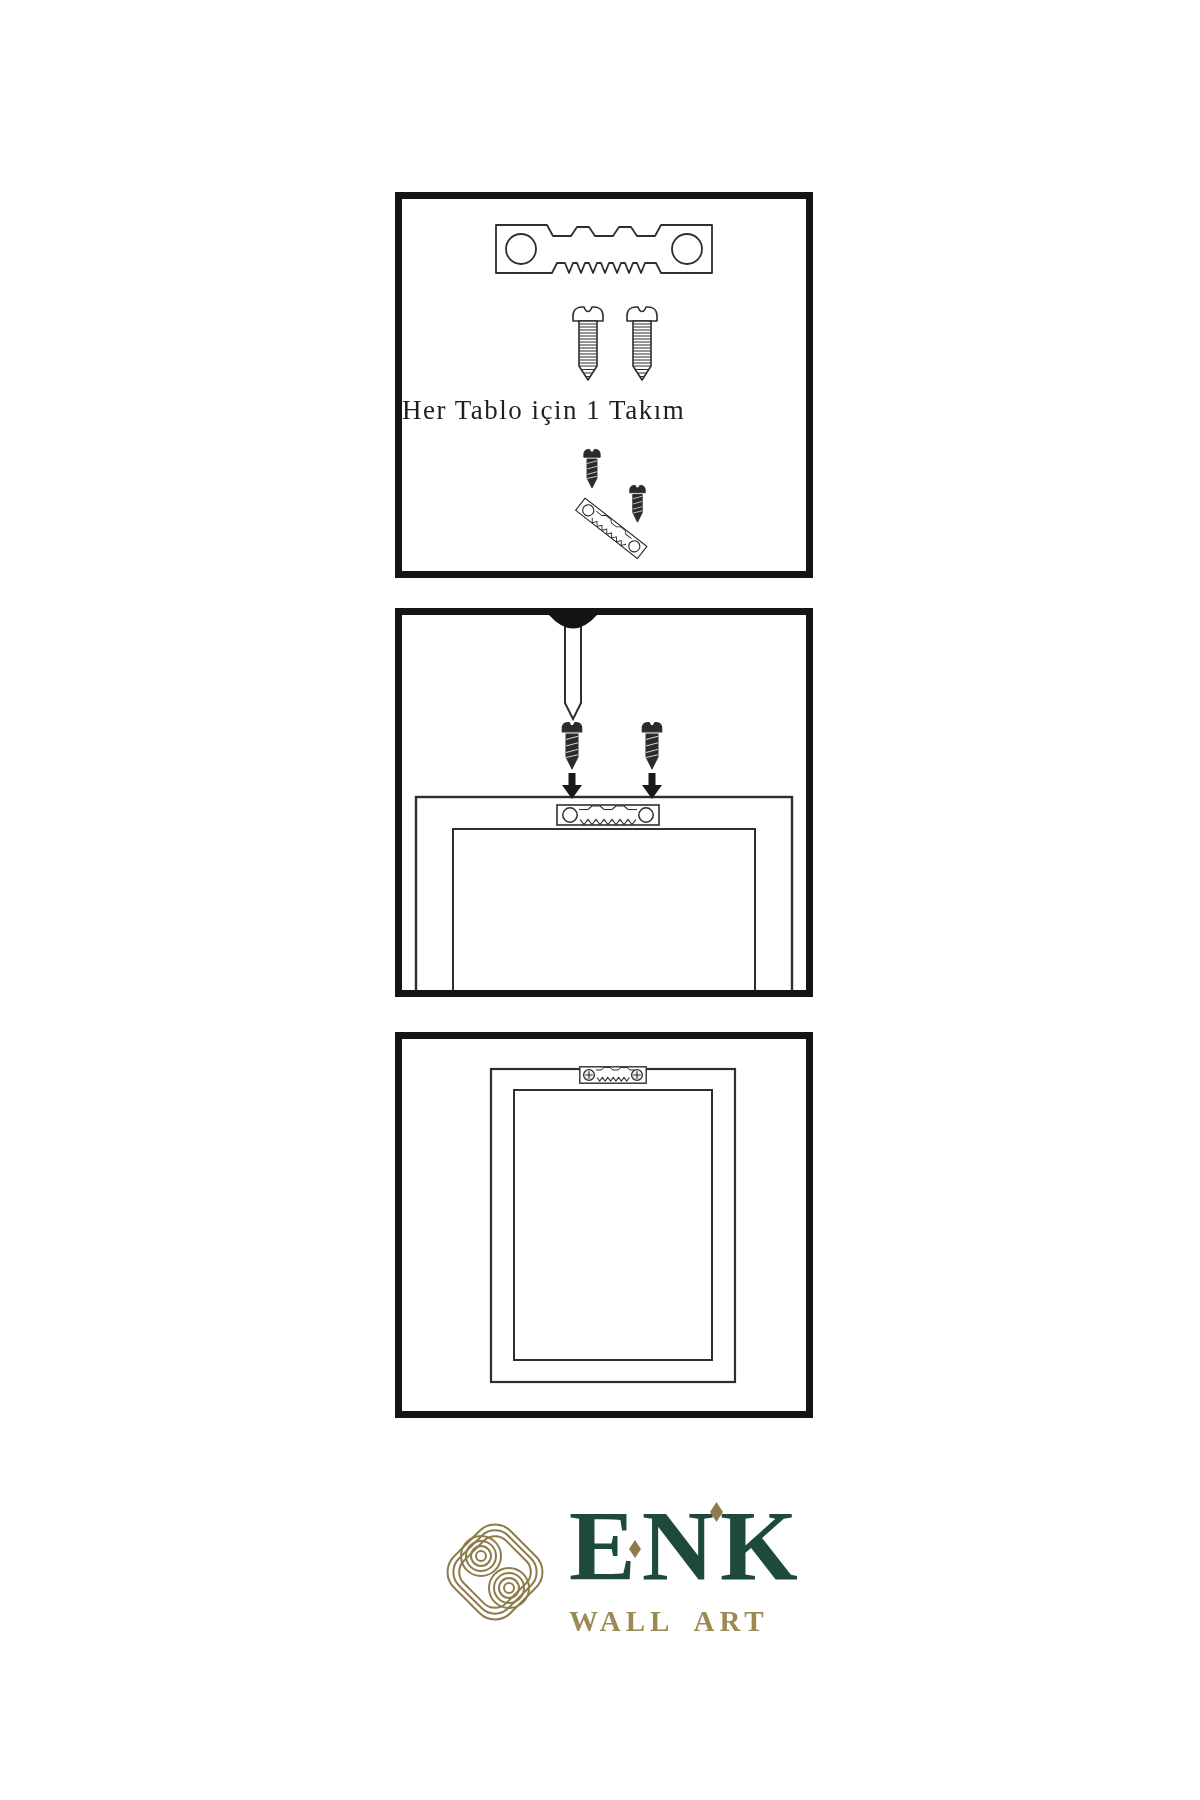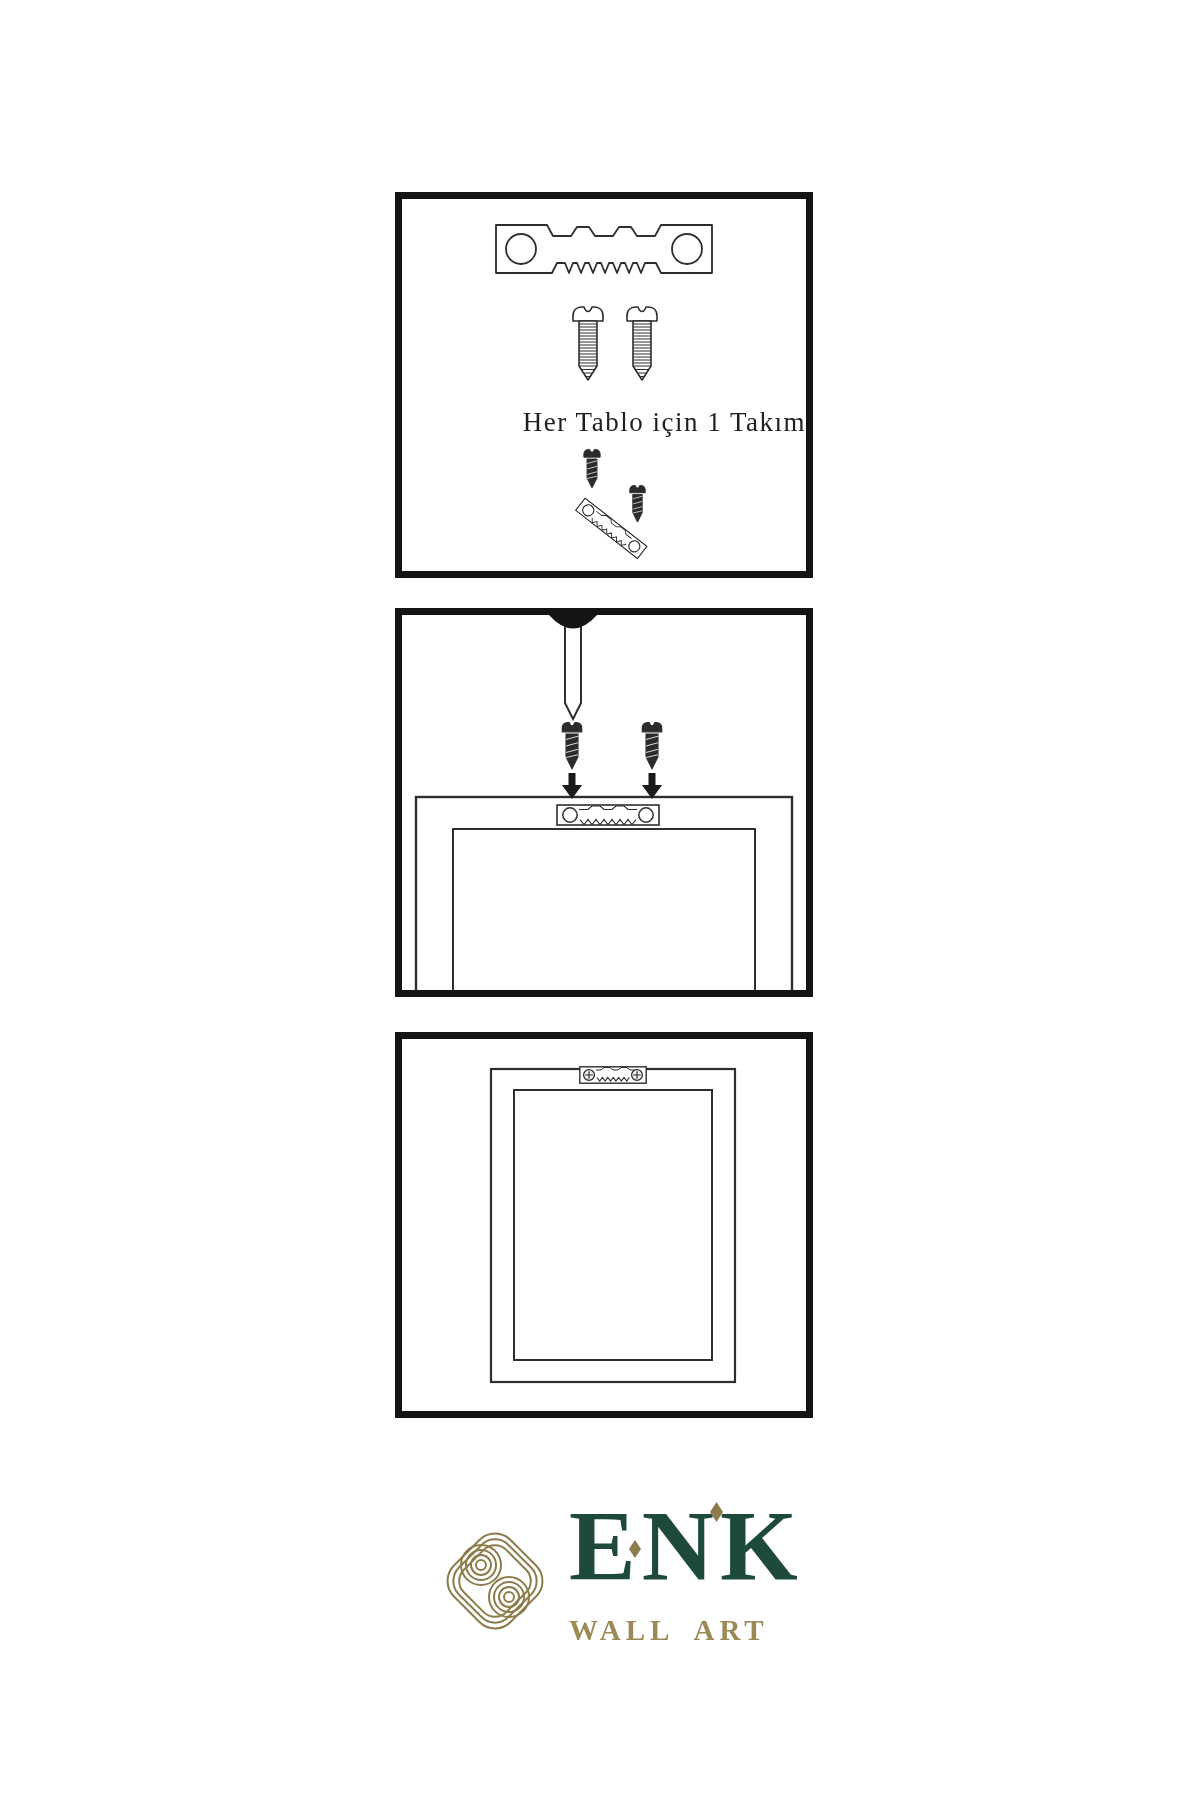--- a/index.html
+++ b/index.html
@@ -12,34 +12,34 @@
   .panel {
     position:absolute; left:395px; width:418px;
     border:7px solid #141414; background:#ffffff;
   }
   .panel-1 { top:192px;  height:386px; }
   .panel-2 { top:608px;  height:389px; }
   .panel-3 { top:1032px; height:386px; }
   .panel svg.art { position:absolute; left:0; top:0; width:100%; height:100%; display:block; }
   .caption {
     position:absolute; left:0; right:0; top:196px;
-    text-align:right; font-size:27px; letter-spacing:1.5px;
-    color:#1f1f1f; font-family:"Liberation Serif", serif;margin-top:12px;
+    text-align:left; font-size:27px; letter-spacing:1.5px;
+    color:#1f1f1f; font-family:"Liberation Serif", serif;
   }
   .logo { position:absolute; left:437px; top:1496px; display:flex; align-items:flex-end; }
   .knot { width:116px; height:127px; margin-top:4px; display:block; }
   .brand-text { position:relative; margin-left:16px; }
   .brand-name {
     font-size:100px; line-height:100px; font-weight:bold;
     letter-spacing:6px; color:#1d4a3a;
     font-family:"Liberation Serif", serif;
   }
   .tagline {
     font-size:29px; line-height:30px; letter-spacing:5px; word-spacing:10px;
-    color:#9b8a55; margin-top:19px; font-weight:bold;
+    color:#9b8a55; margin-top:10px; font-weight:bold;
     font-family:"Liberation Serif", serif;
   }
   .diamond {
     position:absolute; background:#8d7b4b;
     clip-path:polygon(50% 0, 100% 50%, 50% 100%, 0 50%);
   }
   .d1 { left:60px;  top:44px; width:12px; height:18px; }
   .d2 { left:141px; top:6px;  width:13px; height:20px; }
 </style>
 </head>

